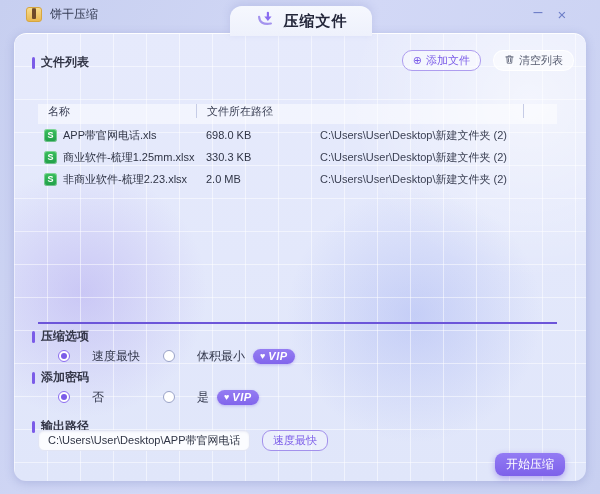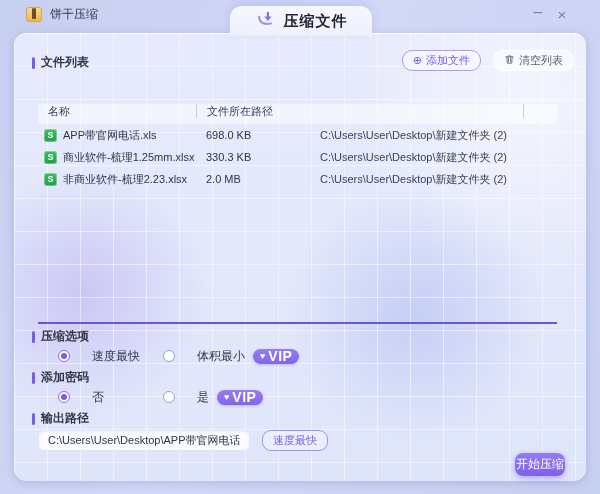--- a/index.html
+++ b/index.html
@@ -85,32 +85,32 @@
   .group-first { width:105px; }
   .radio { width:12px; height:12px; border-radius:50%; background:#fff;
     border:1px solid #9aa3c8; display:flex; align-items:center; justify-content:center; }
   .radio.selected { border-color:#8a6cf0; }
   .radio .dot { width:6px; height:6px; border-radius:50%; background:#7b5ce8; }
   .radio-label { font-size:12px; color:#33384c; }
   .vip-badge { height:15px; margin-left:8px; padding:0 7px; border-radius:8px;
     background:linear-gradient(#957df2,#8165ec); display:flex; align-items:center; gap:3px;
     box-shadow:0 1px 3px rgba(120,90,230,.35); }
   .vip-heart { color:#fff; font-size:9px; line-height:1; }
-  .vip-text { color:#fff; font-size:14px; font-weight:bold; letter-spacing:.5px; }
+  .vip-text { color:#fff; font-size:11px; font-weight:bold; font-style:italic; letter-spacing:.5px; }
 
   
   .output-row { position:absolute; left:24px; top:396px; height:22px;
     display:flex; align-items:center; gap:12px; }
   .path-input { width:212px; height:21px; border:1px solid #e2e5f4; border-radius:6px;
     background:#fbfcff; font-family:inherit; font-size:11px; color:#2f3445; padding:0 9px;
     box-shadow:inset 0 1px 2px rgba(120,130,190,.12); }
   .btn-choose { height:21px; padding:0 10px; border:1px solid #a391ec; border-radius:9px;
     background:rgba(255,255,255,.35); color:#7b5ce8; font-size:11px;
     display:flex; align-items:center; }
-  .btn-start { position:absolute; right:21px; bottom:5px; width:50px; height:23px;
+  .btn-start { position:absolute; right:21px; bottom:5px; width:70px; height:23px;
     border:none; border-radius:8px; background:linear-gradient(#937bf4,#7d61ea);
     color:#fff; font-family:inherit; font-size:12px;
     display:flex; align-items:center; justify-content:center;
     box-shadow:0 2px 6px rgba(115,85,225,.45); }
 </style>
 </head>
 <body>
 
 <div class="titlebar">
   <span class="app-icon">
@@ -225,21 +225,21 @@
     <label class="radio-group">
       <span class="radio"></span>
       <span class="radio-label">是</span>
     </label>
     <span class="vip-badge">
       <span class="vip-heart">♥</span>
       <span class="vip-text">VIP</span>
     </span>
   </div>
 
-  <div class="section-title sec-abs" style="top:377px;justify-content:flex-end;">
+  <div class="section-title sec-abs" style="top:385px;justify-content:flex-end;">
     <span class="sec-bar"></span>
     <span class="sec-text">输出路径</span>
   </div>
   <div class="output-row">
     <input class="path-input" type="text" readonly="" value="C:\Users\User\Desktop\APP带官网电话.zip" style="">
     <div class="btn-choose">
       <span>速度最快</span>
     </div>
   </div>
 

